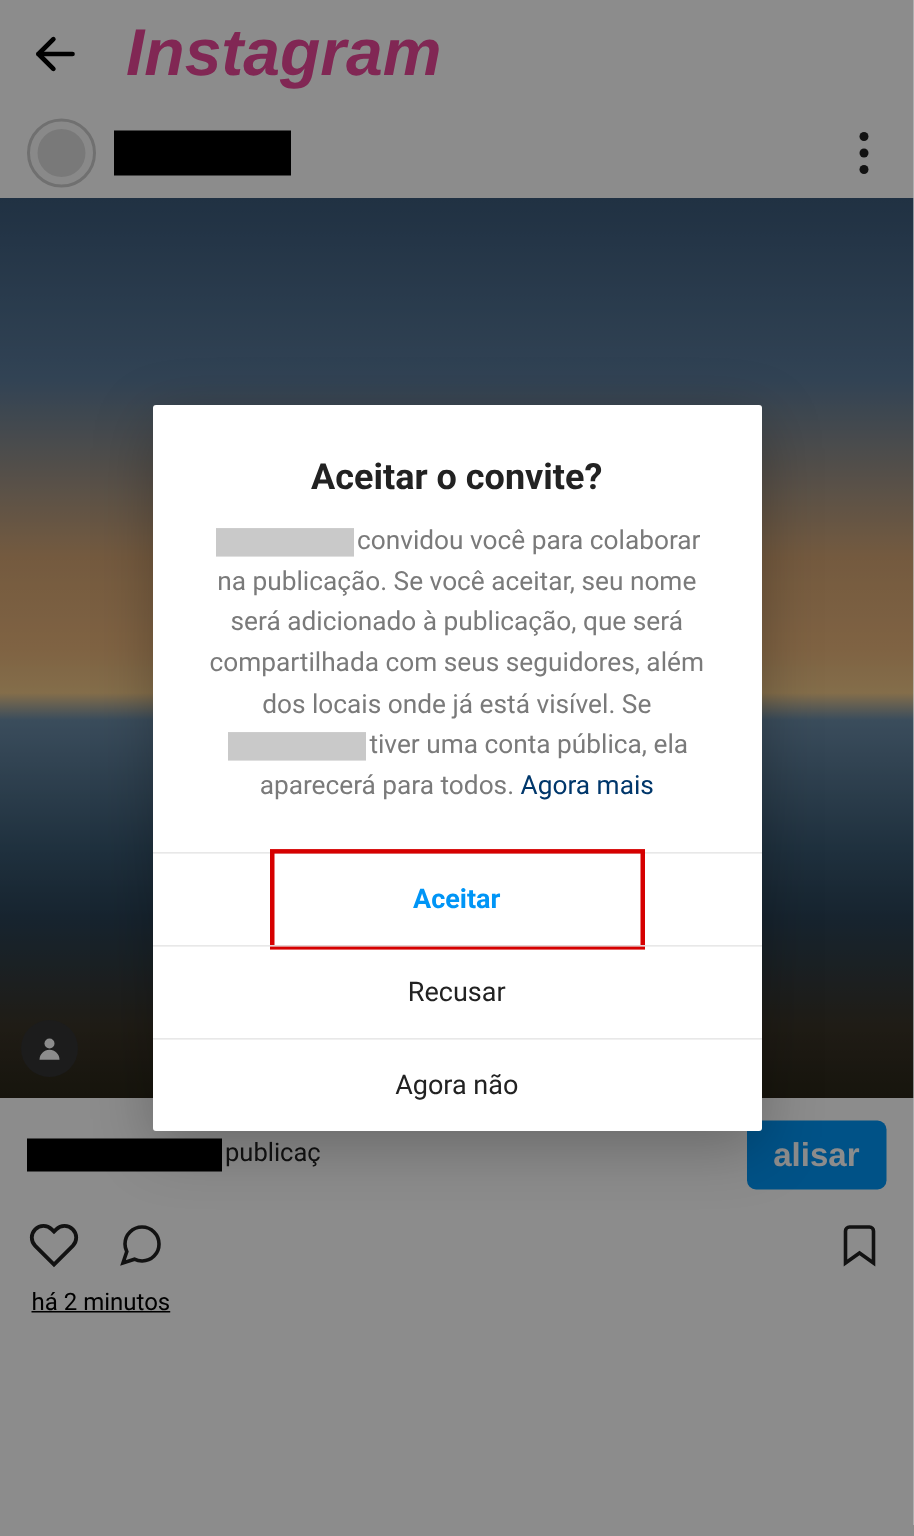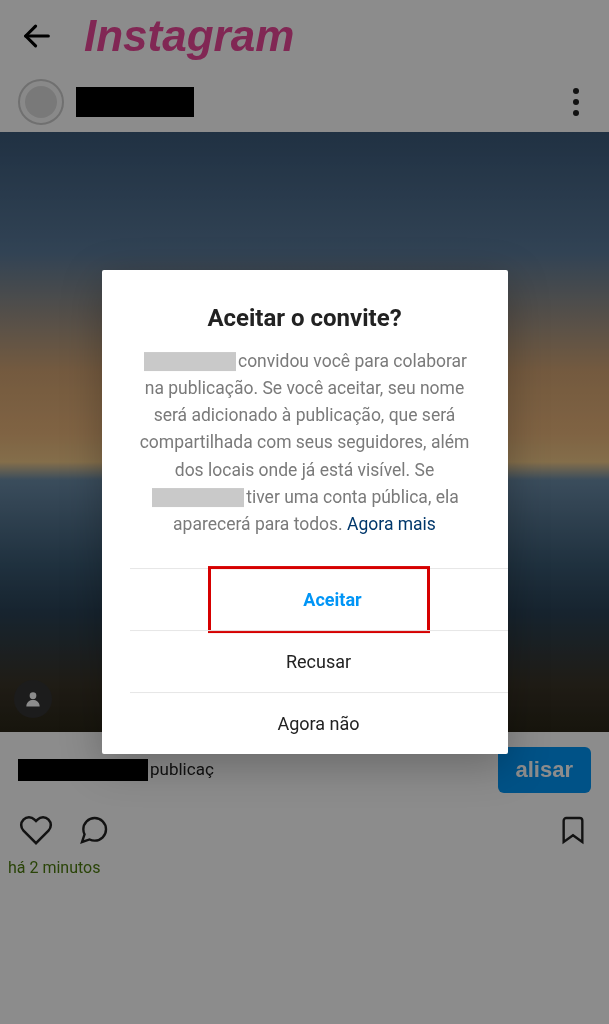--- a/index.html
+++ b/index.html
@@ -91,23 +91,24 @@
     }
     .actions {
       display: flex; align-items: center;
       padding: 6px 18px;
       height: 56px;
       gap: 22px;
     }
     .actions .spacer { flex: 1; }
     .icon-btn { width: 36px; height: 36px; display: flex; align-items: center; justify-content: center; cursor: pointer; }
     .timestamp {
-      padding: 0 8px;
+      padding: 0 21px;
       font-size: 16px;
-      color: #4d7c0f;
+      color: #000000;
+      text-decoration: underline;
     }
 
     
     .dim {
       position: absolute; inset: 0;
       background: rgba(0,0,0,0.45);
     }
 
     
     .dialog {
@@ -142,21 +143,20 @@
       margin: 0 2px;
     }
     .learn-link { color: #00376b; }
     .dialog-option {
       border-top: 1px solid #e6e6e6;
       text-align: center;
       padding: 20px 0;
       font-size: 18px;
       color: #222;
       cursor: pointer;
-      margin-left: 28px;
     }
     .dialog-option.primary {
       color: #0095f6;
       font-weight: 700;
     }
     .highlight-box {
       border: 3px solid #d60000;
       margin: -3px 78px;
     }
   </style>

